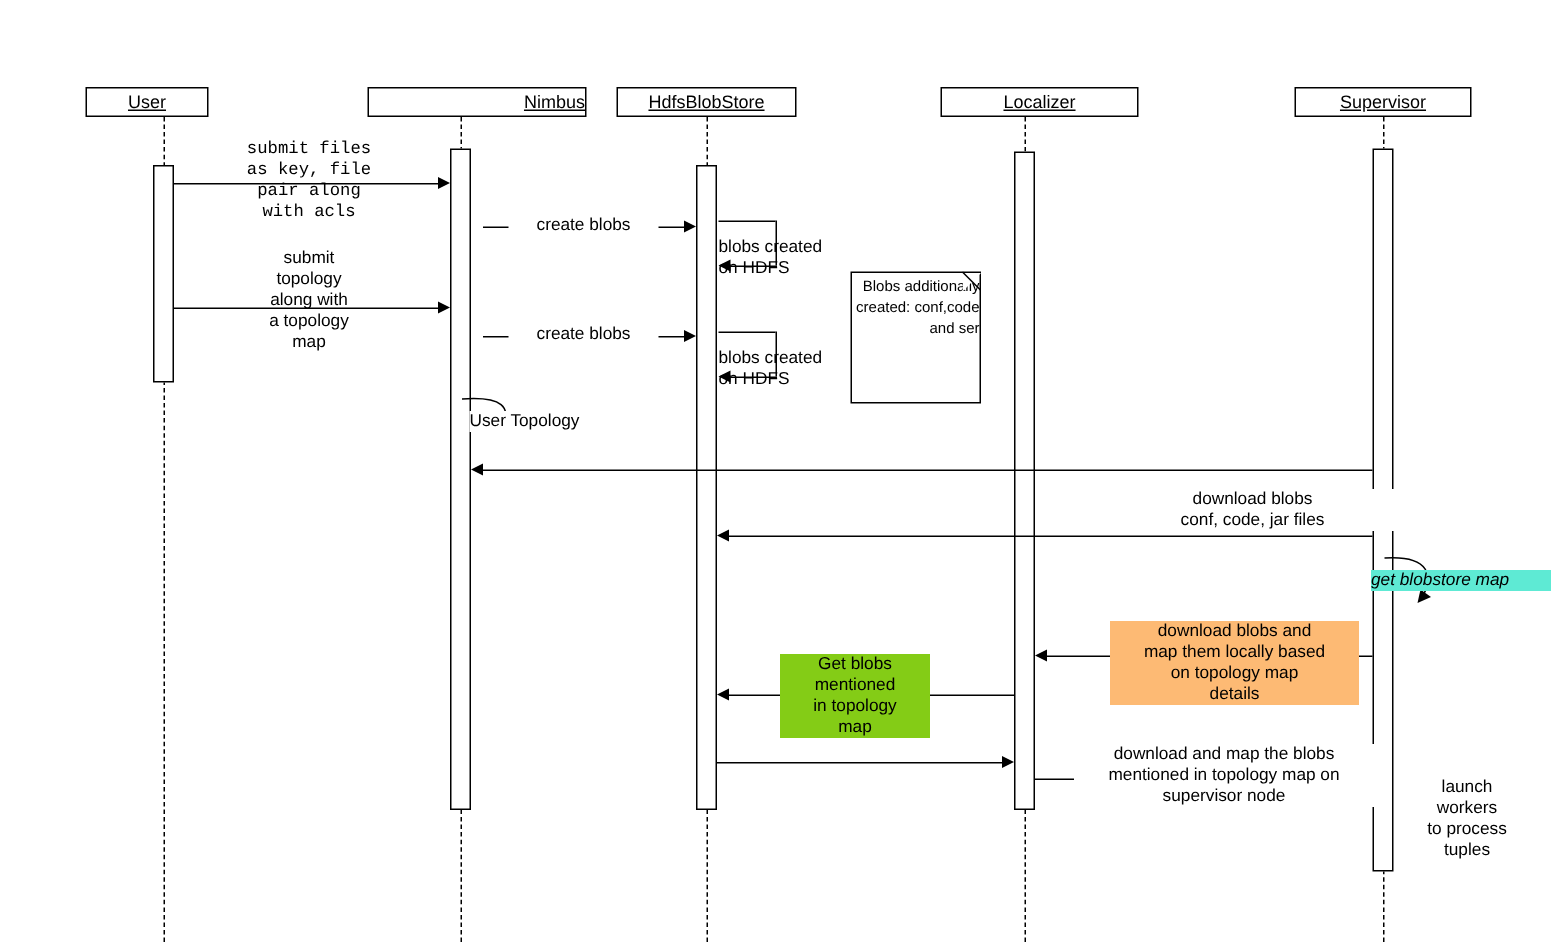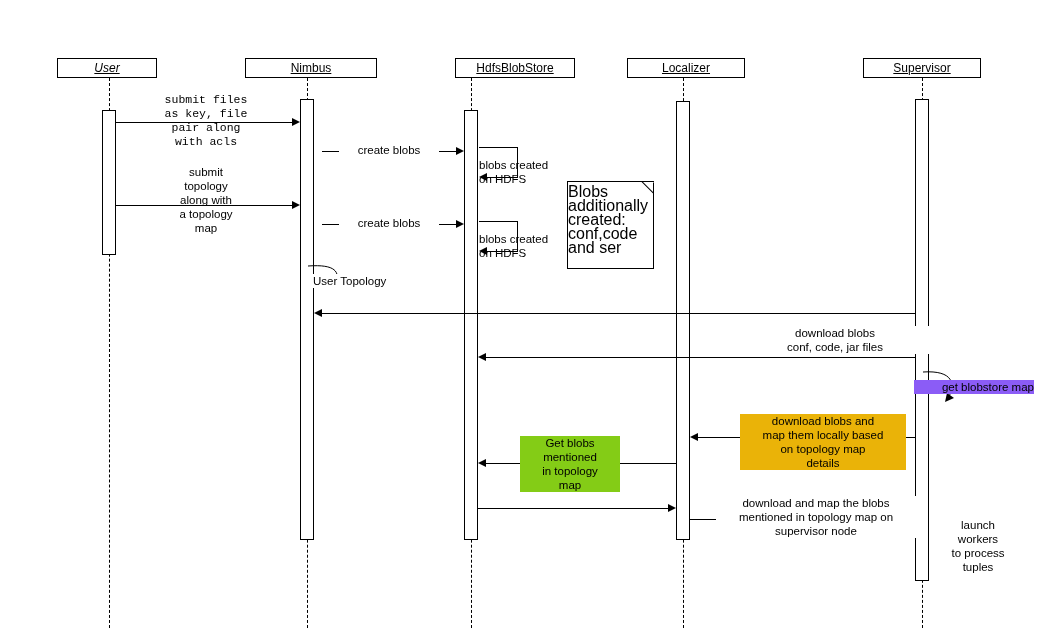--- a/index.html
+++ b/index.html
@@ -61,23 +61,23 @@
     color: #000000;
     text-align: center;
     line-height: 14px;
     white-space: pre-line;
   }
   .note {
     position: absolute;
     box-sizing: border-box;
     border: 1px solid #000000;
     background: #ffffff;
-    font-size: 16px;
+    font-size: 10px;
     line-height: 14px;
-    text-align: left;
+    text-align: right;
     color: #000000;
     padding-top: 3px;
   }
   .note-fold {
     position: absolute;
     width: 0;
     height: 0;
     border-left: 12px solid #ffffff;
     border-bottom: 12px solid transparent;
     border-top: 0;
@@ -91,30 +91,30 @@
     transform: rotate(45deg);
     transform-origin: left top;
   }
   .self-arc svg { display: block; }
 </style>
 </head>
 <body>
 
 <div id="canvas">
 
-  <div class="lifeline-head" style="left:57px; top:58px; width:100px;font-style:italic;">
+  <div class="lifeline-head" style="left:57px; top:58px; width:82px;">
     <span>User</span>
   </div>
-  <div class="lifeline-head" style="left:245px; top:58px; width:132px;">
+  <div class="lifeline-head" style="left:245px; top:58px; width:146px;text-align:right;">
     <span>Nimbus</span>
   </div>
-  <div class="lifeline-head" style="left:411px; top:58px; width:120px;margin-left:44px;">
+  <div class="lifeline-head" style="left:411px; top:58px; width:120px;">
     <span>HdfsBlobStore</span>
   </div>
-  <div class="lifeline-head" style="left:627px; top:58px; width:118px;">
+  <div class="lifeline-head" style="left:627px; top:58px; width:132px;">
     <span>Localizer</span>
   </div>
   <div class="lifeline-head" style="left:863px; top:58px; width:118px;">
     <span>Supervisor</span>
   </div>
 
   <div class="lifeline-dash" style="left:109px; top:78px; height:550px;"></div>
   <div class="lifeline-dash" style="left:307px; top:78px; height:550px;"></div>
   <div class="lifeline-dash" style="left:471px; top:78px; height:550px;"></div>
   <div class="lifeline-dash" style="left:683px; top:78px; height:550px;"></div>
@@ -188,25 +188,25 @@
   <div class="arrow-l" style="left:478px; top:353px;"></div>
   <div class="label" style="left:740px; top:326px; width:190px; background:#ffffff;">download blobs
 conf, code, jar files</div>
 
   <div class="self-arc" style="position:absolute; left:921px; top:368px;">
     <svg width="40" height="42" viewBox="0 0 40 42">
       <path d="M2 4 C 32 2, 36 16, 26 32" fill="none" stroke="#000000" stroke-width="1"></path>
       <polygon points="24,34 26,25 33,30" fill="#000000"></polygon>
     </svg>
   </div>
-  <div class="label" style="left:914px; top:380px; width:120px; text-align:right; background:#8b5cf6;">get blobstore map</div>
+  <div class="label" style="left:914px; top:380px; width:120px; text-align:left; background:#5eead4;font-style:italic;">get blobstore map</div>
 
   <div class="msg-line" style="left:698px; top:437px; width:217px;"></div>
   <div class="arrow-l" style="left:690px; top:433px;"></div>
-  <div class="label" style="left:740px; top:414px; width:166px; background:#eab308;">download blobs and
+  <div class="label" style="left:740px; top:414px; width:166px; background:#fdba74;">download blobs and
 map them locally based
 on topology map
 details</div>
 
   <div class="msg-line" style="left:486px; top:463px; width:190px;"></div>
   <div class="arrow-l" style="left:478px; top:459px;"></div>
   <div class="label" style="left:520px; top:436px; width:100px; background:#84cc16;">Get blobs
 mentioned
 in topology
 map</div>

